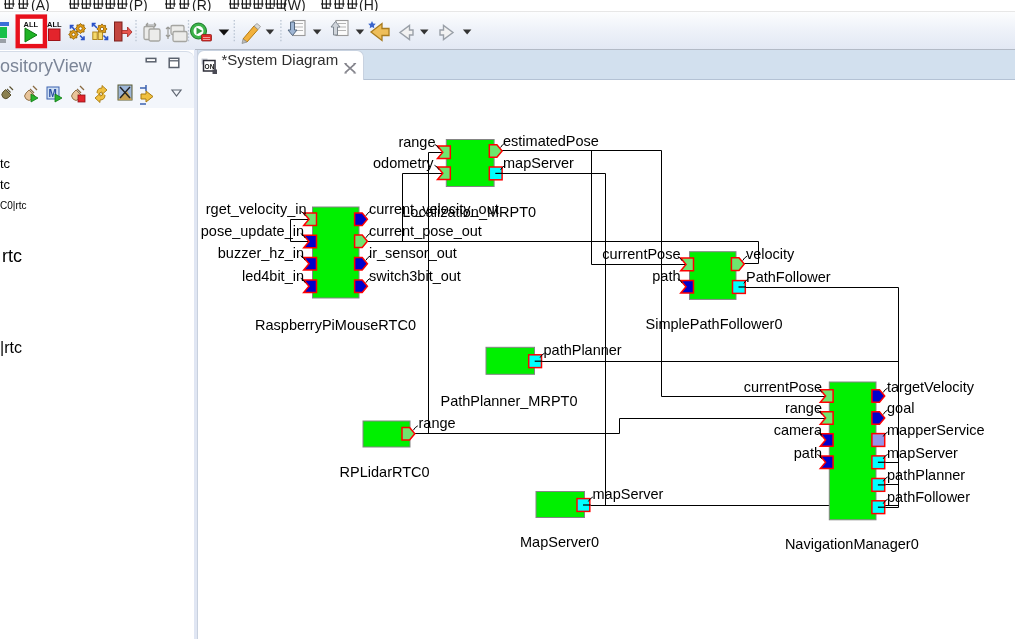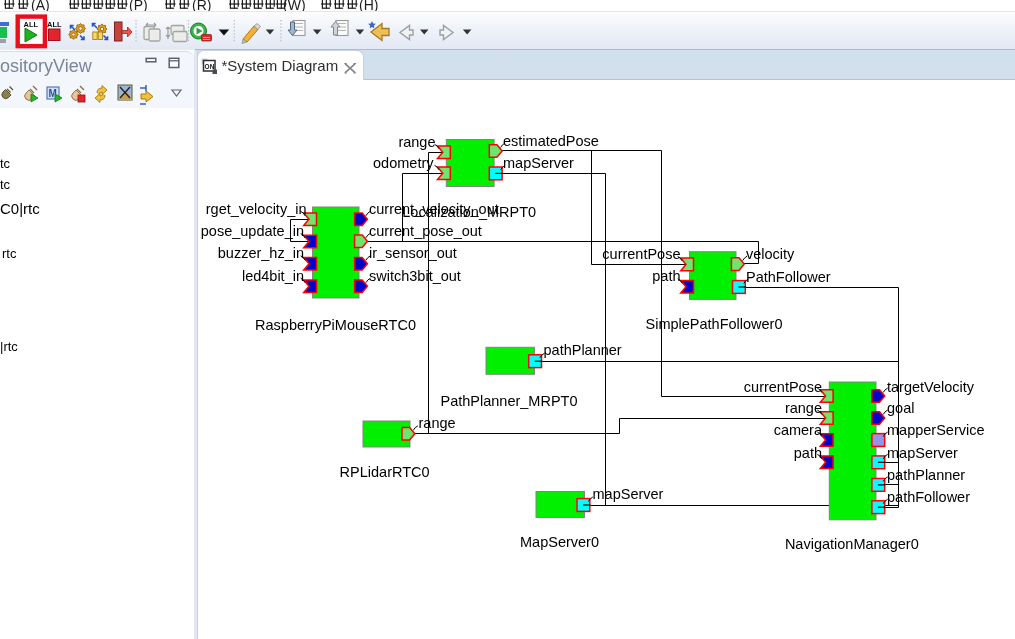--- a/index.html
+++ b/index.html
@@ -165,21 +165,21 @@
     <path d="M443.5 13.5 l0 4.5 l-3.5 0 l0 5 l3.5 0 l0 4.5 l9.5 -7 Z" fill="#f2f2f2" stroke="#9aa0a8" stroke-width="1.4"></path>
   </svg>
 <div class="abs" style="left:195px;top:50px;width:820px;height:29.5px;background:#d2e0ee;border-bottom:1.5px solid #b4c2d4"></div>
 <div class="abs" style="left:197px;top:50px;width:167px;height:30px;background:#fff;border:1px solid #c8d2e0;border-bottom:none;border-radius:7px 7px 0 0"></div>
 <svg class="abs" style="left:201px;top:58px" width="17" height="17" viewBox="0 0 17 17">
 <rect x="0.5" y="0.5" width="6" height="6" fill="#c9cdd5"></rect>
 <rect x="2.5" y="2.5" width="11.5" height="10.5" fill="#fff" stroke="#2e2e38" stroke-width="1.5"></rect>
 <text x="3.6" y="10.8" font-size="6.5" font-weight="bold" fill="#111">ON</text>
 <rect x="11.5" y="11.5" width="4.5" height="4.5" fill="#4a4a54"></rect>
 </svg>
-<div class="abs" style="left:221.5px;top:57px;font-size:15px;color:#2e2e2e">*System Diagram</div>
+<div class="abs" style="left:221.5px;top:51px;font-size:15px;color:#2e2e2e">*System Diagram</div>
 <svg class="abs" style="left:344px;top:63px" width="13" height="11" viewBox="0 0 13 11">
 <path d="M1.2 0.8 L11 9.6 M11 0.8 L1.2 9.6" stroke="#84848c" stroke-width="1.7" fill="none"></path>
 <path d="M0.3 0.4 l2.4 0 M9.5 0.4 l2.6 0 M0.3 10 l2.4 0 M9.5 10 l2.6 0" stroke="#84848c" stroke-width="1.2"></path>
 </svg>
 <div class="abs" style="left:0;top:51px;width:195px;height:588px;background:#fff"></div>
 <div class="abs" style="left:0;top:51px;width:194px;height:57px;background:#f3f6fb;border-top:1px solid #d4dce8;border-radius:0 8px 0 0"></div>
 <div class="abs" style="left:0;top:56px;font-size:18px;color:#7b8597">ositoryView</div>
 <svg class="abs" style="left:144px;top:55px" width="40" height="16" viewBox="0 0 40 16">
 <rect x="2.2" y="3.4" width="9.6" height="3.4" fill="#fff" stroke="#5a616d" stroke-width="1.5"></rect>
 <rect x="25.2" y="3.3" width="9.6" height="9.2" fill="#fff" stroke="#5a616d" stroke-width="1.5"></rect>
@@ -216,23 +216,23 @@
     </g>
     <g transform="translate(140,2)">
       <path d="M0 3 l6 0 m0 -3 l0 6" stroke="#3c62b0" stroke-width="1.5" fill="none"></path>
       <path d="M1 9 l5 0 l0 -3 l7 5.5 l-7 5.5 l0 -3 l-5 0 Z" fill="#f0c040" stroke="#a87a10" stroke-width="1"></path>
       <path d="M0 19 l6 0" stroke="#3c62b0" stroke-width="1.5"></path>
     </g>
     <path d="M172 7 l9 0 l-4.5 6 Z" fill="none" stroke="#5f6672" stroke-width="1.2"></path>
   </svg>
 <div class="abs" style="left:0px;top:155.5px;font-size:13px;color:#000">tc</div>
 <div class="abs" style="left:0px;top:177.3px;font-size:13px;color:#000">tc</div>
-<div class="abs" style="left:0px;top:200.3px;font-size:15px;color:#000">C0|rtc</div>
-<div class="abs" style="left:2px;top:246.3px;font-size:13px;color:#000">rtc</div>
-<div class="abs" style="left:0px;top:338.5px;font-size:13px;color:#000">|rtc</div>
+<div class="abs" style="left:0px;top:200.3px;font-size:10px;color:#000">C0|rtc</div>
+<div class="abs" style="left:2px;top:246.3px;font-size:18px;color:#000">rtc</div>
+<div class="abs" style="left:0px;top:338.5px;font-size:16px;color:#000">|rtc</div>
 <div class="abs" style="left:193.5px;top:50px;width:4.5px;height:589px;background:#e0e6f3"></div>
 <div class="abs" style="left:197.4px;top:50px;width:1px;height:589px;background:#c9d1de"></div>
 <svg class="abs" style="left:201px;top:78px" width="814" height="561" viewBox="201 78 814 561" font-family="Liberation Sans, sans-serif">
     <line x1="414.6" y1="433.5" x2="619.5" y2="433.5" stroke="#000" stroke-width="1"></line>
     <line x1="619.5" y1="418.5" x2="619.5" y2="433.5" stroke="#000" stroke-width="1"></line>
     <line x1="619.5" y1="418.5" x2="825.6" y2="418.5" stroke="#000" stroke-width="1"></line>
     <line x1="428.5" y1="152.5" x2="428.5" y2="433.5" stroke="#000" stroke-width="1"></line>
     <line x1="428.5" y1="152.5" x2="443" y2="152.5" stroke="#000" stroke-width="1"></line>
     <line x1="402.5" y1="173.5" x2="402.5" y2="241.5" stroke="#000" stroke-width="1"></line>
     <line x1="402.5" y1="173.5" x2="443" y2="173.5" stroke="#000" stroke-width="1"></line>

